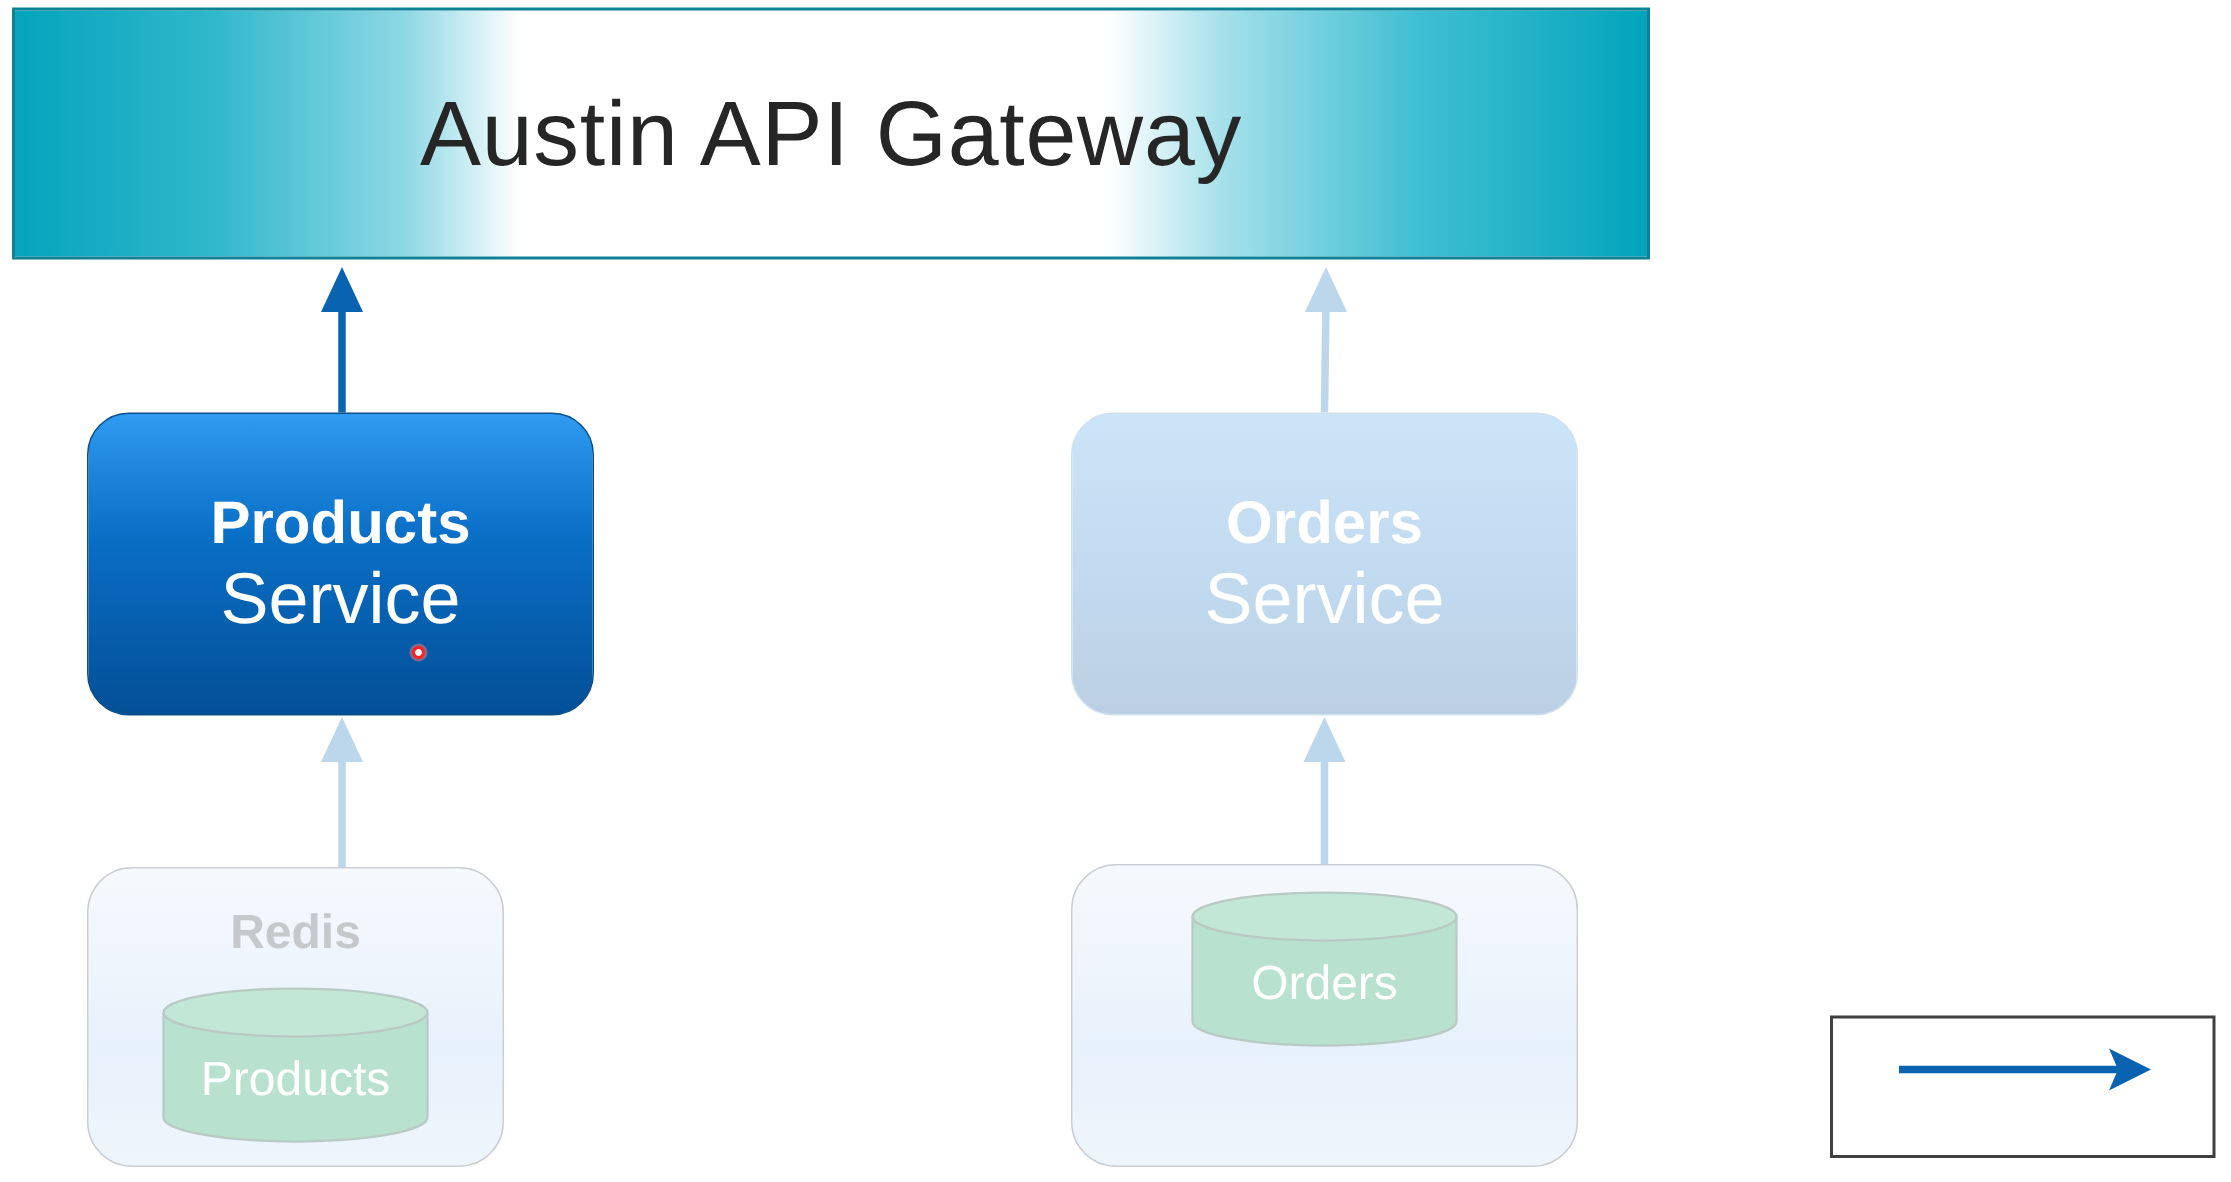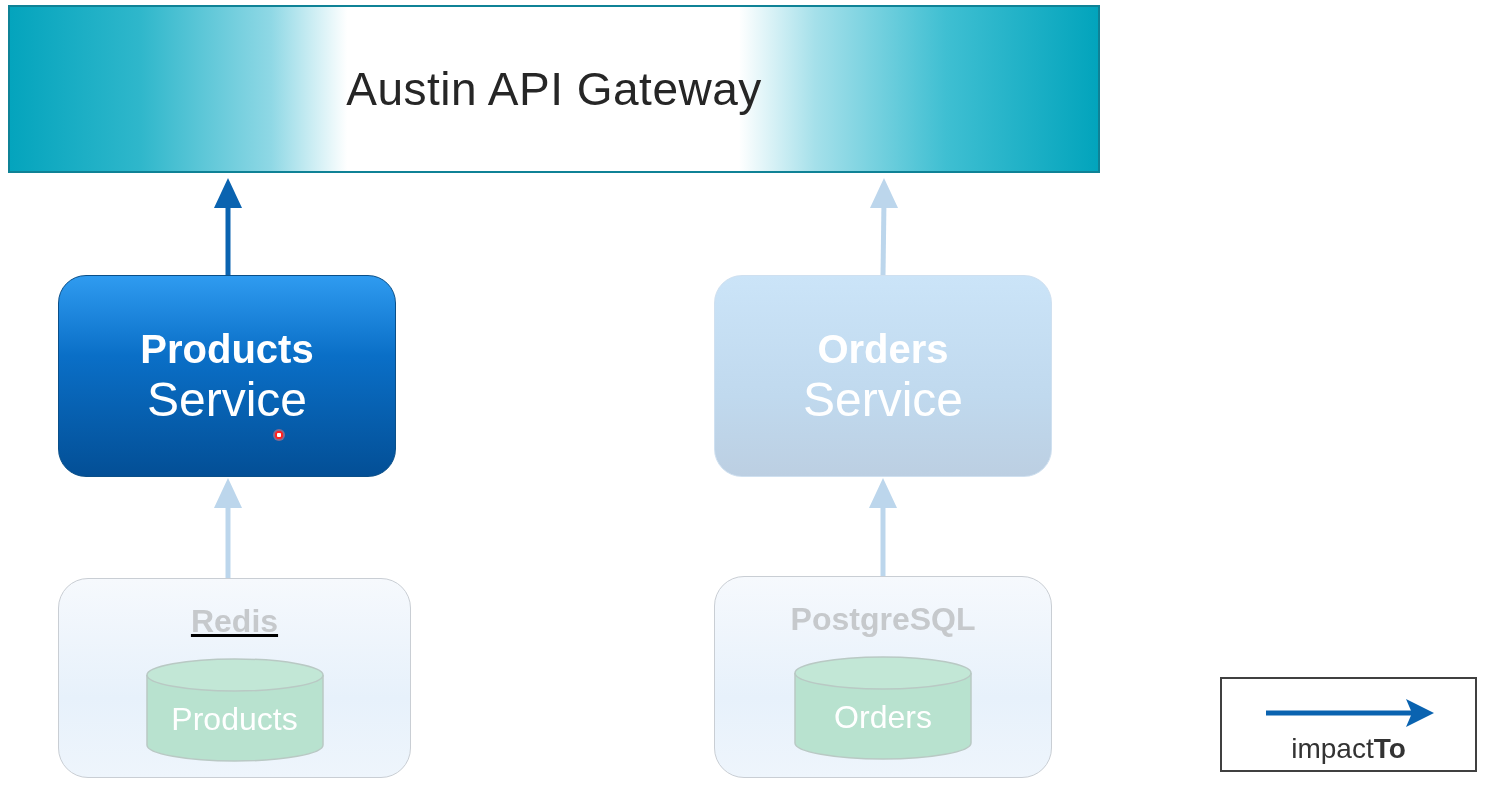--- a/index.html
+++ b/index.html
@@ -4,37 +4,37 @@
 <style>
   html, body { margin:0; padding:0; background:#ffffff; }
   body { width:1487px; height:788px; position:relative; overflow:hidden;
          font-family:"Liberation Sans", "DejaVu Sans", sans-serif; }
   .abs { position:absolute; }
 
   .gateway { left:8px; top:5px; width:1092px; height:168px; box-sizing:border-box;
     border:2px solid #0f8296;
     background:linear-gradient(to right,#04a4bd 0%,#2fb7cb 12%,#8fd8e5 24%,#ffffff 31%,#ffffff 67%,#a5e0ea 74%,#3fbfd2 86%,#02a4bc 100%);
     display:flex; align-items:center; justify-content:center; }
-  .gateway-title { font-size:46px; color:#262626; margin-right:0px; letter-spacing:0.5px; }
+  .gateway-title { font-size:61px; color:#262626; margin-right:0px; letter-spacing:0.5px; }
 
   .svc { box-sizing:border-box; border-radius:28px; display:flex; flex-direction:column;
          align-items:center; justify-content:center; color:#fff; }
   .svc-products { left:58px; top:275px; width:338px; height:202px;
     background:linear-gradient(to bottom,#2f9bf0 0%,#0a6fc7 40%,#034f96 100%);
     border:1.5px solid #0a4f88; }
   .svc-orders { left:714px; top:275px; width:338px; height:202px;
     background:linear-gradient(to bottom,#cbe4f8 0%,#c0d9ee 60%,#bccfe2 100%);
     border:1.5px solid #cfe0f0; }
   .svc-name { font-size:40px; font-weight:bold; line-height:48px; }
   .svc-sub { font-size:48px; line-height:54px; }
 
   .store { box-sizing:border-box; border-radius:30px; border:1.5px solid #c9ced4;
     background:linear-gradient(to bottom,#f6f9fd 0%,#e7f1fb 60%,#eef5fc 100%);
     display:flex; flex-direction:column; align-items:center; }
-  .store-redis { left:58px; top:578px; width:353px; height:200px;text-decoration:underline; }
+  .store-redis { left:58px; top:578px; width:278px; height:200px; }
   .store-pg { left:714px; top:576px; width:338px; height:202px; }
   .store-title { font-size:32px; font-weight:bold; color:#c6c9cc; margin-top:22px; line-height:40px; }
 
   .cyl { position:relative; width:178px; height:106px; margin-top:16px; }
   .cyl svg { position:absolute; left:0; top:0; }
   .cyl-label { position:absolute; left:0; right:0; top:44px; text-align:center;
     font-size:32px; color:#ffffff; }
 
   .legend { left:1220px; top:677px; width:257px; height:95px; box-sizing:border-box;
     border:2px solid #404040; background:#fff; }
@@ -86,31 +86,29 @@
   <div class="cyl">
     <svg width="178" height="106" viewBox="0 0 178 106">
       <path d="M1,18 L1,88 A88,16 0 0 0 177,88 L177,18" fill="#b8e2cf" stroke="#b9c9c4" stroke-width="1.5"></path>
       <ellipse cx="89" cy="18" rx="88" ry="16" fill="#c2e7d6" stroke="#b9c9c4" stroke-width="1.5"></ellipse>
     </svg>
     <div class="cyl-label">Products</div>
   </div>
 </div>
 
 <div class="abs store store-pg">
-  <div class="store-title">PostgreSQL</div>
   <div class="cyl">
     <svg width="178" height="106" viewBox="0 0 178 106">
       <path d="M1,18 L1,88 A88,16 0 0 0 177,88 L177,18" fill="#b8e2cf" stroke="#b9c9c4" stroke-width="1.5"></path>
       <ellipse cx="89" cy="18" rx="88" ry="16" fill="#c2e7d6" stroke="#b9c9c4" stroke-width="1.5"></ellipse>
     </svg>
     <div class="cyl-label">Orders</div>
   </div>
 </div>
 
 <div class="abs legend">
   <svg class="abs" style="left:0;top:0" width="253" height="50">
     <line x1="44" y1="34" x2="195" y2="34" stroke="#0a63b0" stroke-width="5"></line>
     <polygon points="212,34 184,20 190,34 184,48" fill="#0a63b0"></polygon>
   </svg>
-  <div class="legend-text"><span>impact</span><b>To</b></div>
 </div>
 
 <div class="abs cursor-dot"></div>
 
 </body></html>

